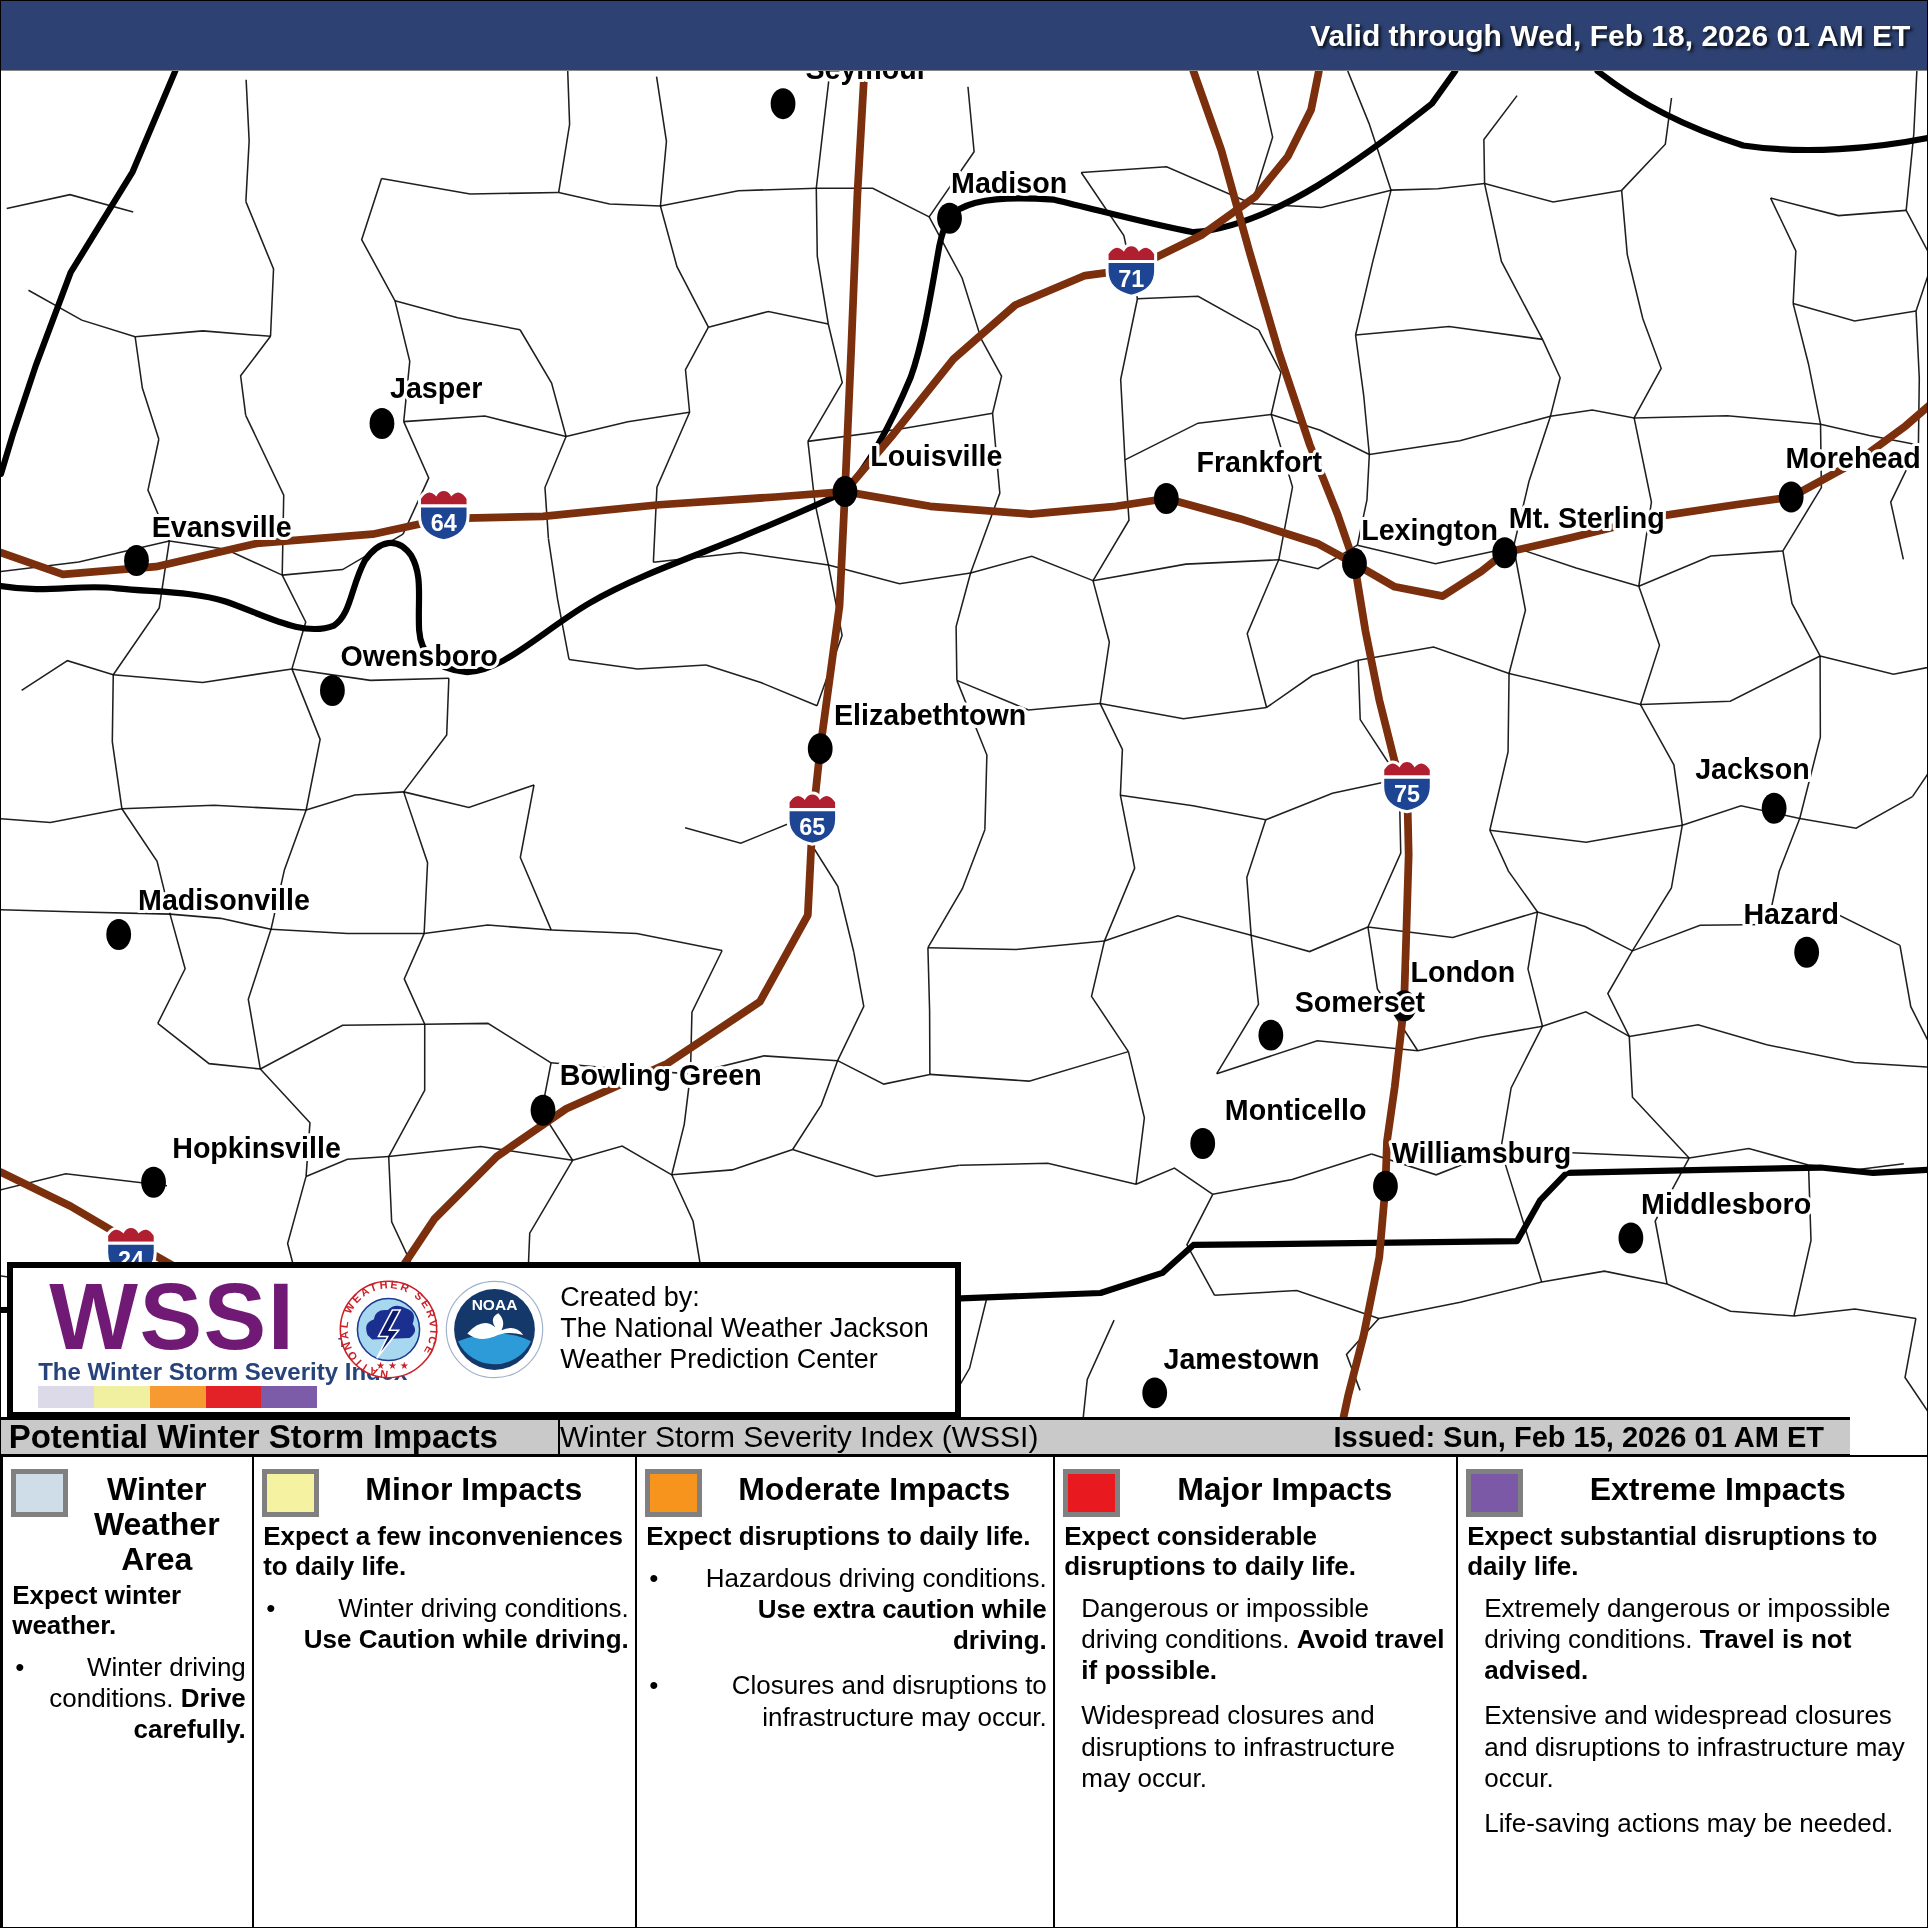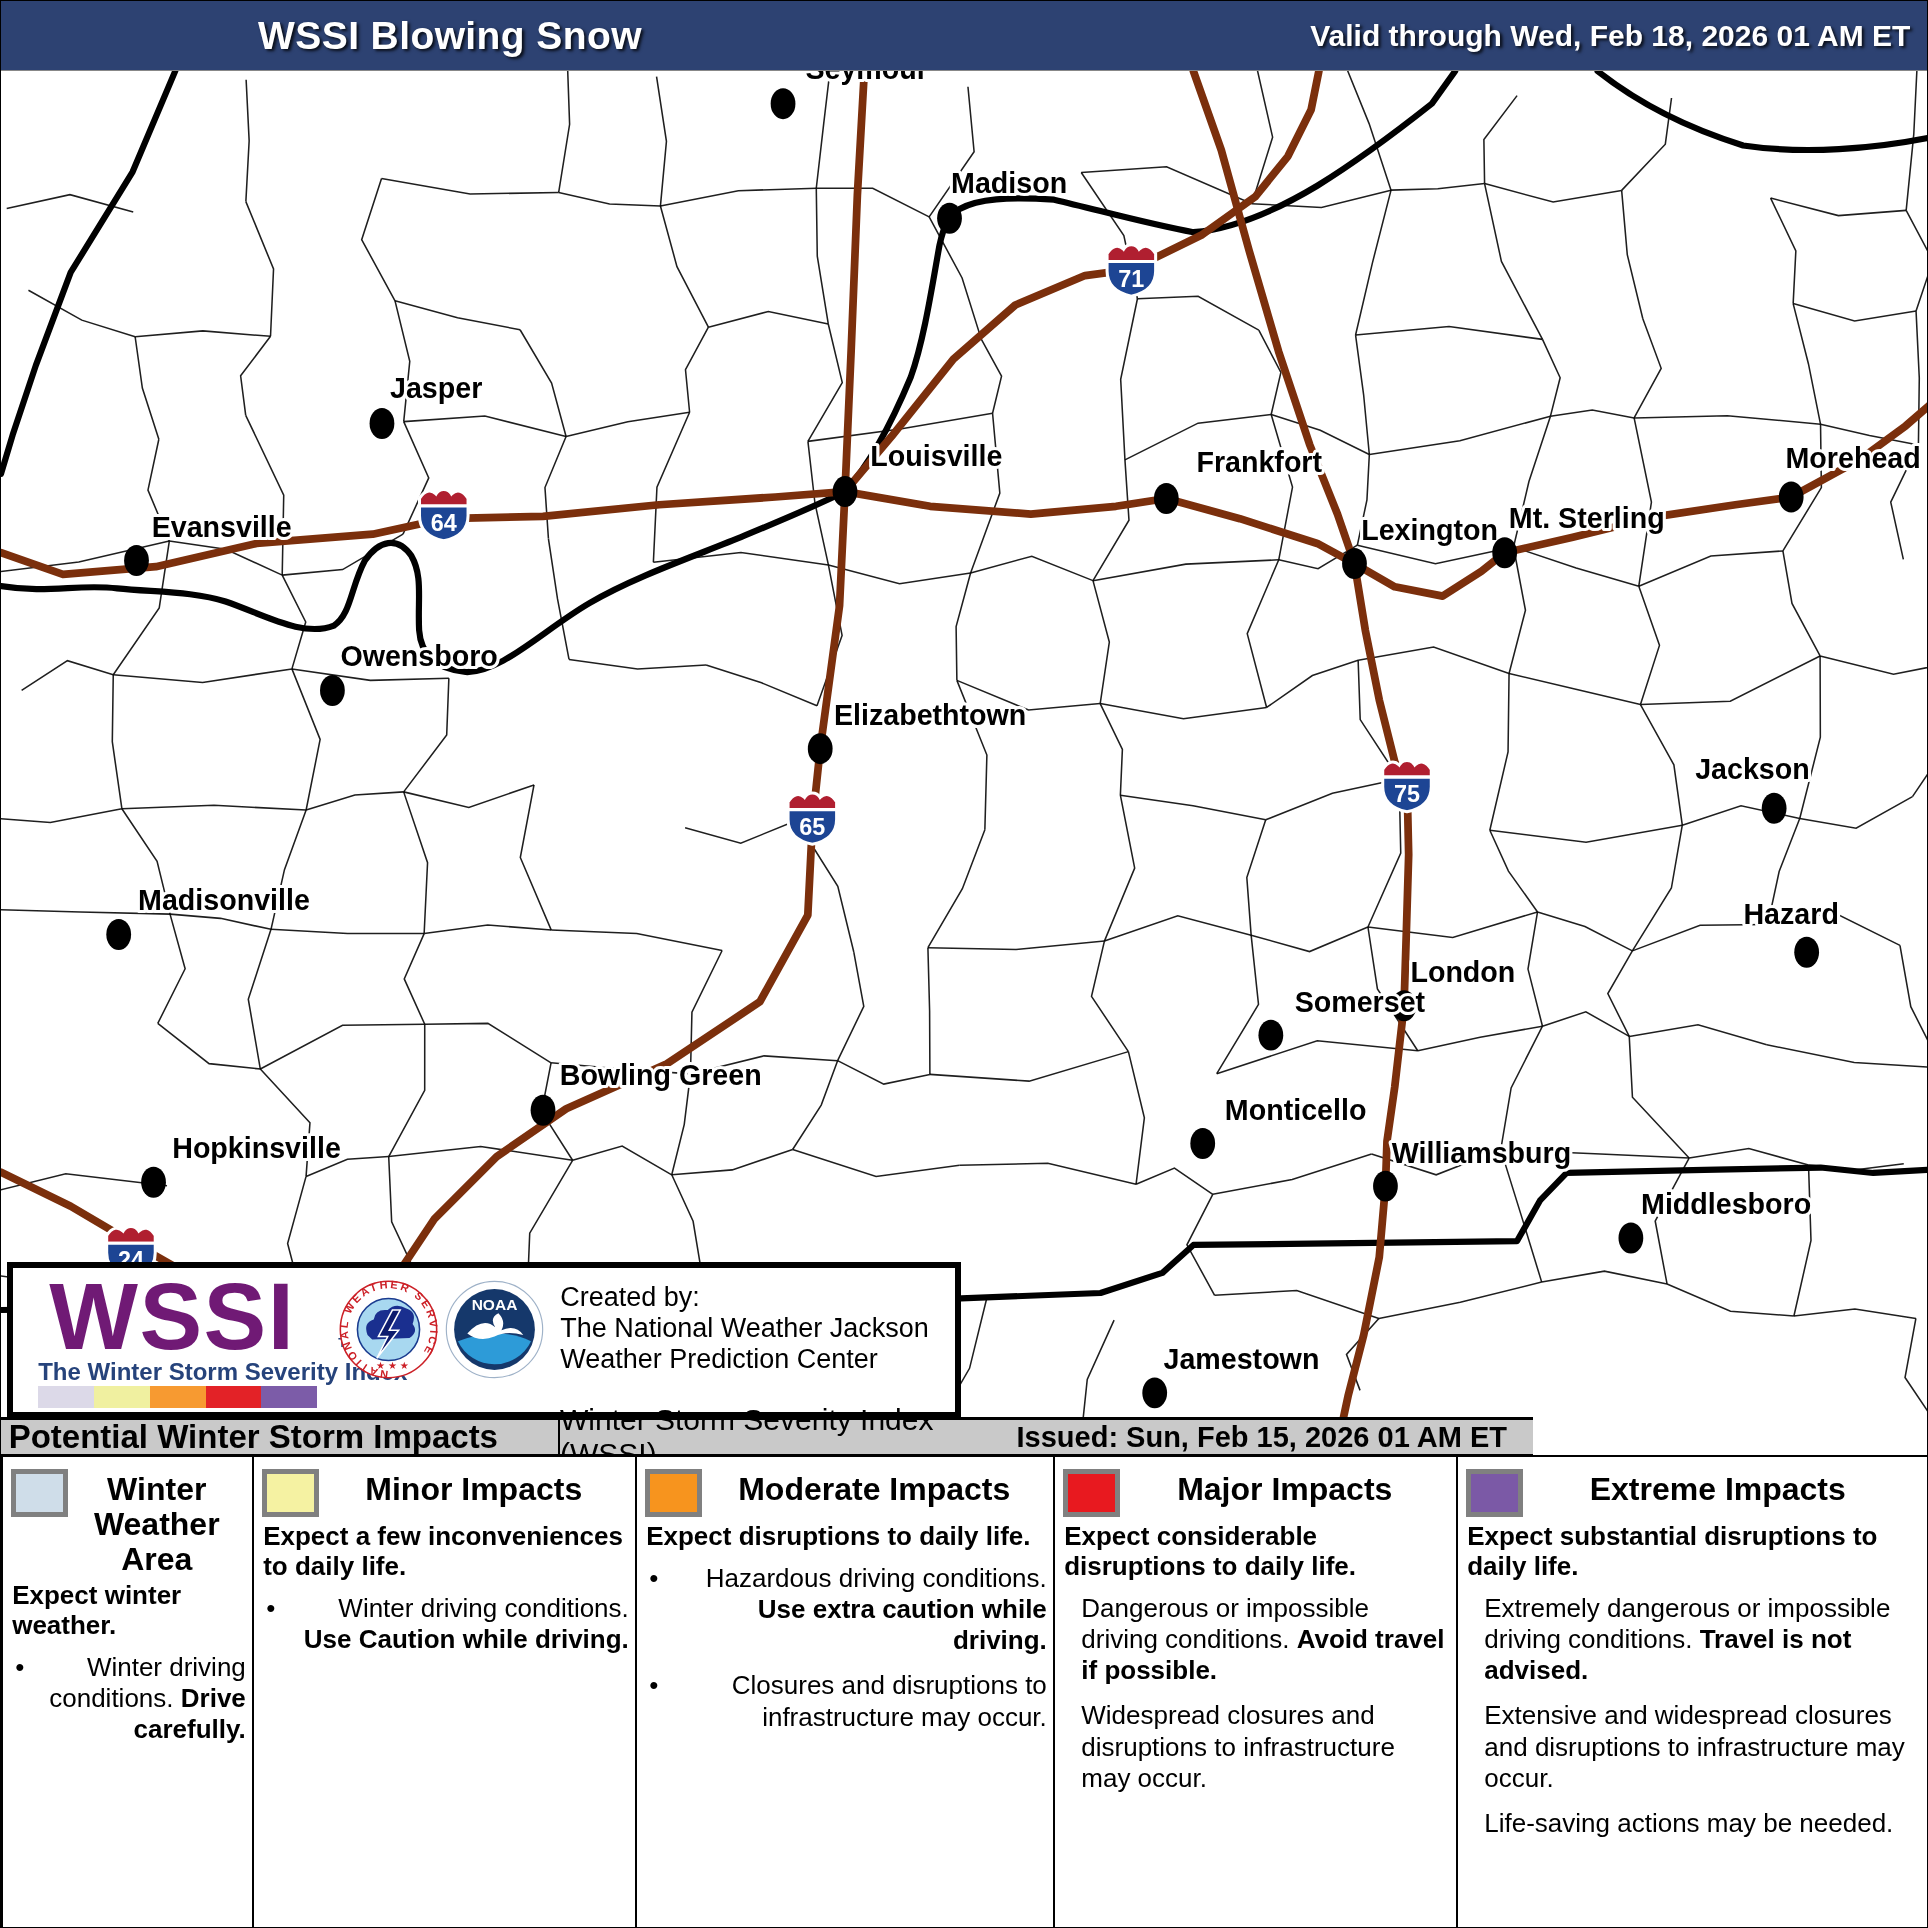--- a/index.html
+++ b/index.html
@@ -27,21 +27,21 @@
        border:6.2px solid #000;box-sizing:border-box;}
   #wssiBig{position:absolute;left:36px;top:1.5px;color:#701a75;font-weight:bold;font-size:94px;
        letter-spacing:1.5px;line-height:1;}
   #wssiTm{position:absolute;left:325px;top:67px;color:#26437b;font-weight:bold;font-size:13px;}
   #wssiTag{position:absolute;left:25px;top:90px;color:#26437b;font-weight:bold;font-size:24px;}
   #strip{position:absolute;left:25px;top:118px;width:279px;height:22px;display:flex;}
   #strip div{flex:1;height:22px;}
   #createdby{position:absolute;left:547px;top:14px;color:#000;font-size:27px;line-height:1.14;}
   .logoSvg{position:absolute;top:11px;}
   
-  #bar{position:absolute;left:0;top:1416px;width:1532px;height:39px;background:#c9c9c9;
+  #bar{position:absolute;left:0;top:1416px;width:1849px;height:39px;background:#c9c9c9;
        border-top:3.1px solid #000;border-bottom:2.3px solid #000;box-sizing:border-box;display:flex;align-items:center;}
   #bar .l{width:559px;border-right:2.3px solid #000;height:100%;display:flex;align-items:center;
        font-weight:bold;font-size:33px;padding-left:7.7px;box-sizing:border-box;}
   #bar .c{flex:1;text-align:left;font-size:30px;}
   #bar .r{font-weight:bold;font-size:29px;padding-right:26px;}
   
   #legend{position:absolute;left:0;top:1454px;width:1928px;height:474px;background:#fff;
        border:2.3px solid #000;box-sizing:border-box;display:flex;}
   .col{position:relative;box-sizing:border-box;padding:9.3px 6.2px 0 7.7px;}
   .col + .col{border-left:2.3px solid #000;}
@@ -54,21 +54,20 @@
   .item.mk:before{content:"\2022";position:absolute;left:4.6px;top:0;font-size:26px;}
   .item.nomk{padding-left:18.6px;}
   .item b,.lead b{font-weight:bold;}
 </style>
 </head>
 <body>
 
 <div id="stage">
 
   <div id="hdr" style="background: rgb(45, 66, 114);">
-    <div class="title">WSSI Blowing Snow</div>
     <div class="valid">Valid through Wed, Feb 18, 2026 01 AM ET</div>
   </div>
 
   <div id="mapwrap">
     <svg id="mapsvg" width="1928" height="1346" viewBox="0 90 2490 1738">
       <defs>
         <g id="ishield">
           <path d="M4,14 C10,5 17,3 23,9 C27,2 37,2 41,9 C47,3 54,5 60,14 L60,23 L4,23 Z" fill="#b01f30" stroke="#fff" stroke-width="3.5"></path>
           <path d="M4,23 L60,23 L60,34 C60,52 46,60 32,63 C18,60 4,52 4,34 Z" fill="#1d4594" stroke="#fff" stroke-width="3.5"></path>
         </g>

